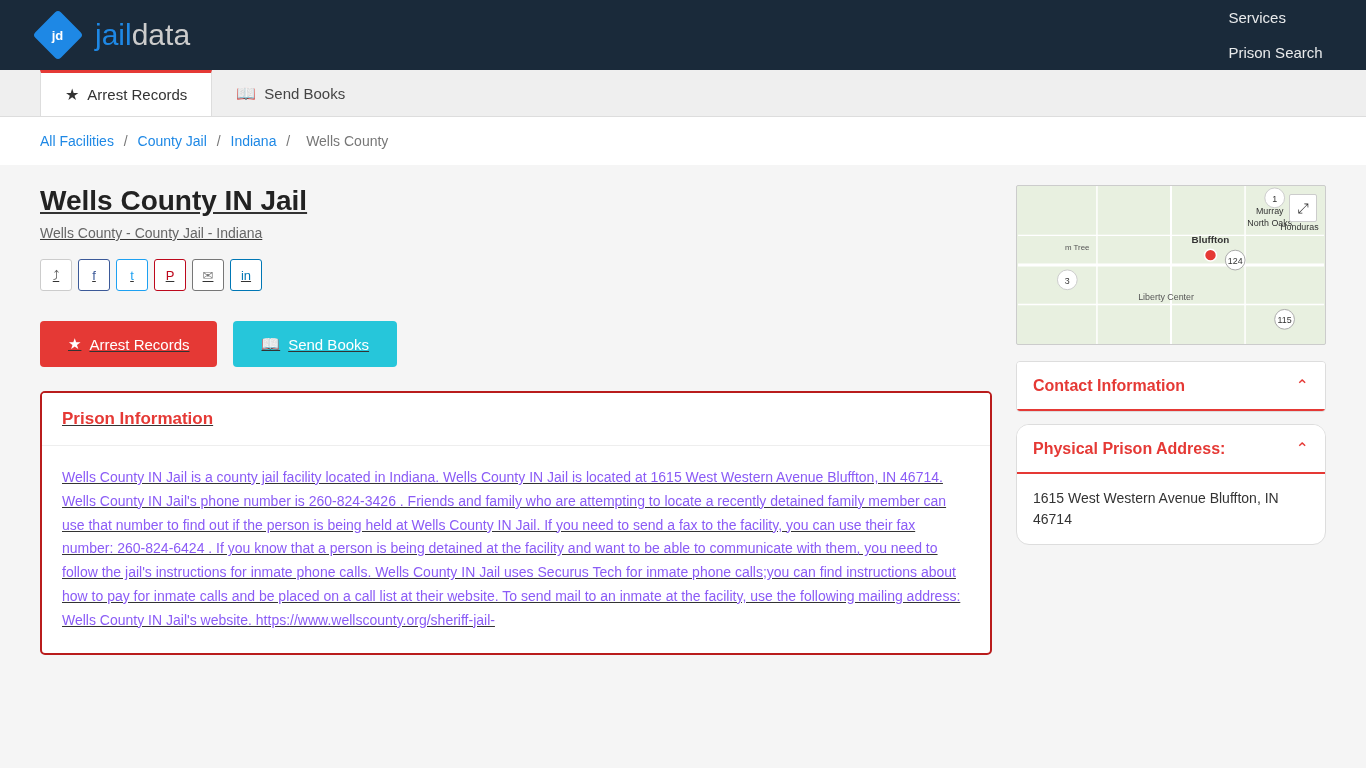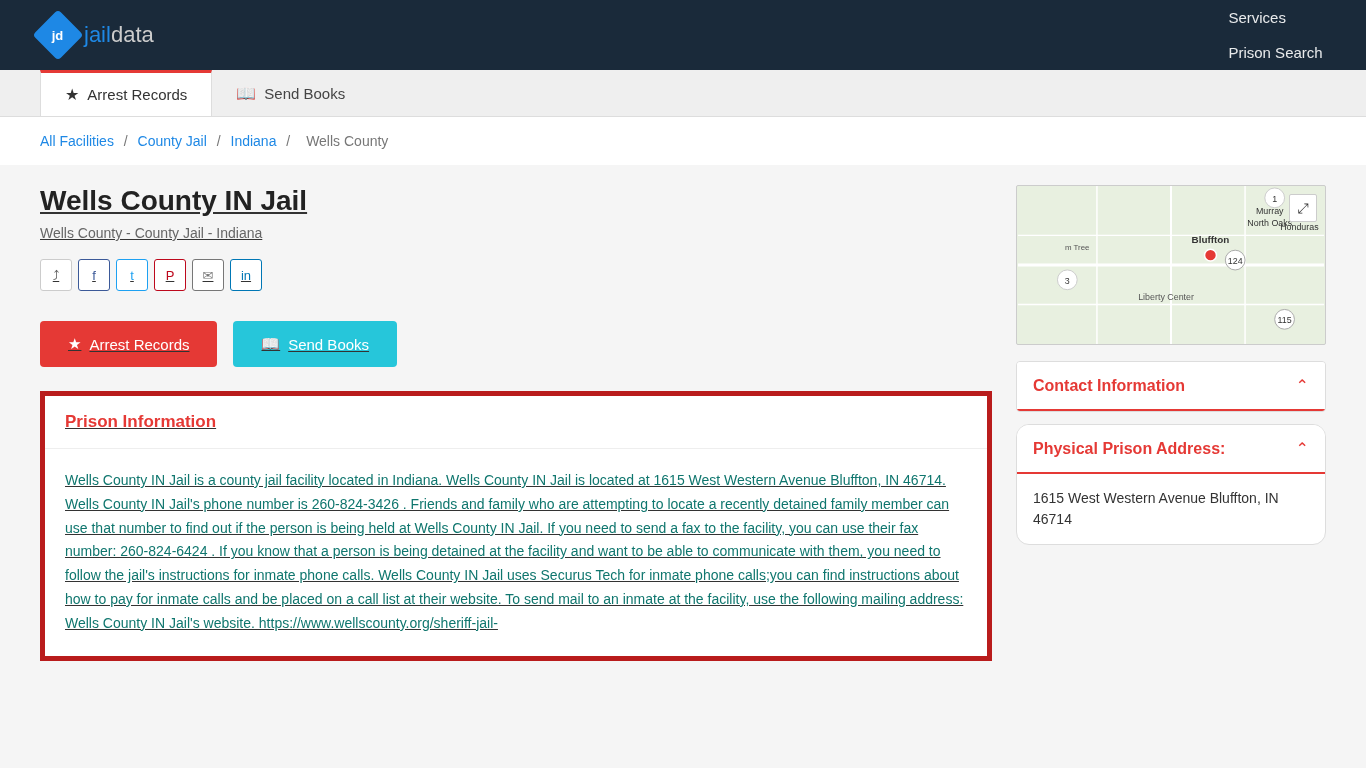--- a/index.html
+++ b/index.html
@@ -31,22 +31,23 @@
       position: relative;
     }
     .logo-diamond-inner {
       transform: rotate(-45deg);
       color: white;
       font-weight: bold;
       font-size: 13px;
     }
     .logo-text {
       color: white;
-      font-size: 22px;
+      font-size: 30px;
       font-weight: 400;
+      margin-left: 11px;
     }
     .logo-text span { color: #1e88e5; }
     .nav { display: flex; gap: 18px; flex-direction: column; }
     .nav a {
       color: white;
       text-decoration: none;
       font-size: 15px;
       opacity: 0.9;
     }
 
@@ -178,38 +179,38 @@
       font-size: 15px;
       cursor: pointer;
       display: flex;
       align-items: center;
       gap: 8px;
     }
 
     
     .prison-info-card {
       background: white;
-      border: 5px solid #b91c1c;
-      border-radius: 0;
+      border: 2px solid #b91c1c;
+      border-radius: 5px;
       overflow: hidden;
     }
     .prison-info-header {
       padding: 16px 20px;
       background: white;
       border-bottom: 1px solid #eee;
     }
     .prison-info-title {
       color: #e53935;
       font-size: 17px;
       font-weight: 600;
     }
     .prison-info-body {
       padding: 20px;
       line-height: 1.7;
-      color: #0f766e;
+      color: #8b5cf6;
       font-size: 14px;
     }
 
     
     .sidebar {
       width: 310px;
       flex-shrink: 0;
     }
 
     

